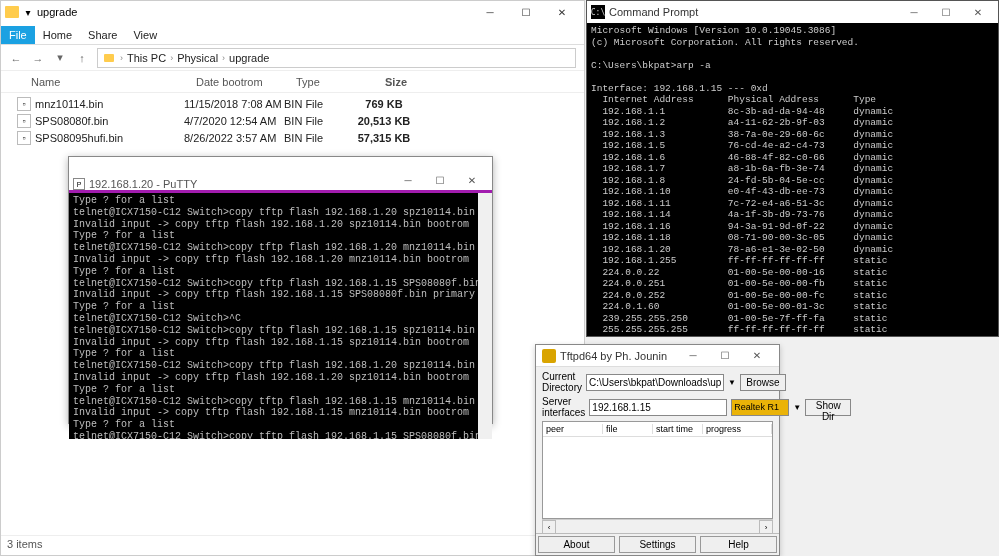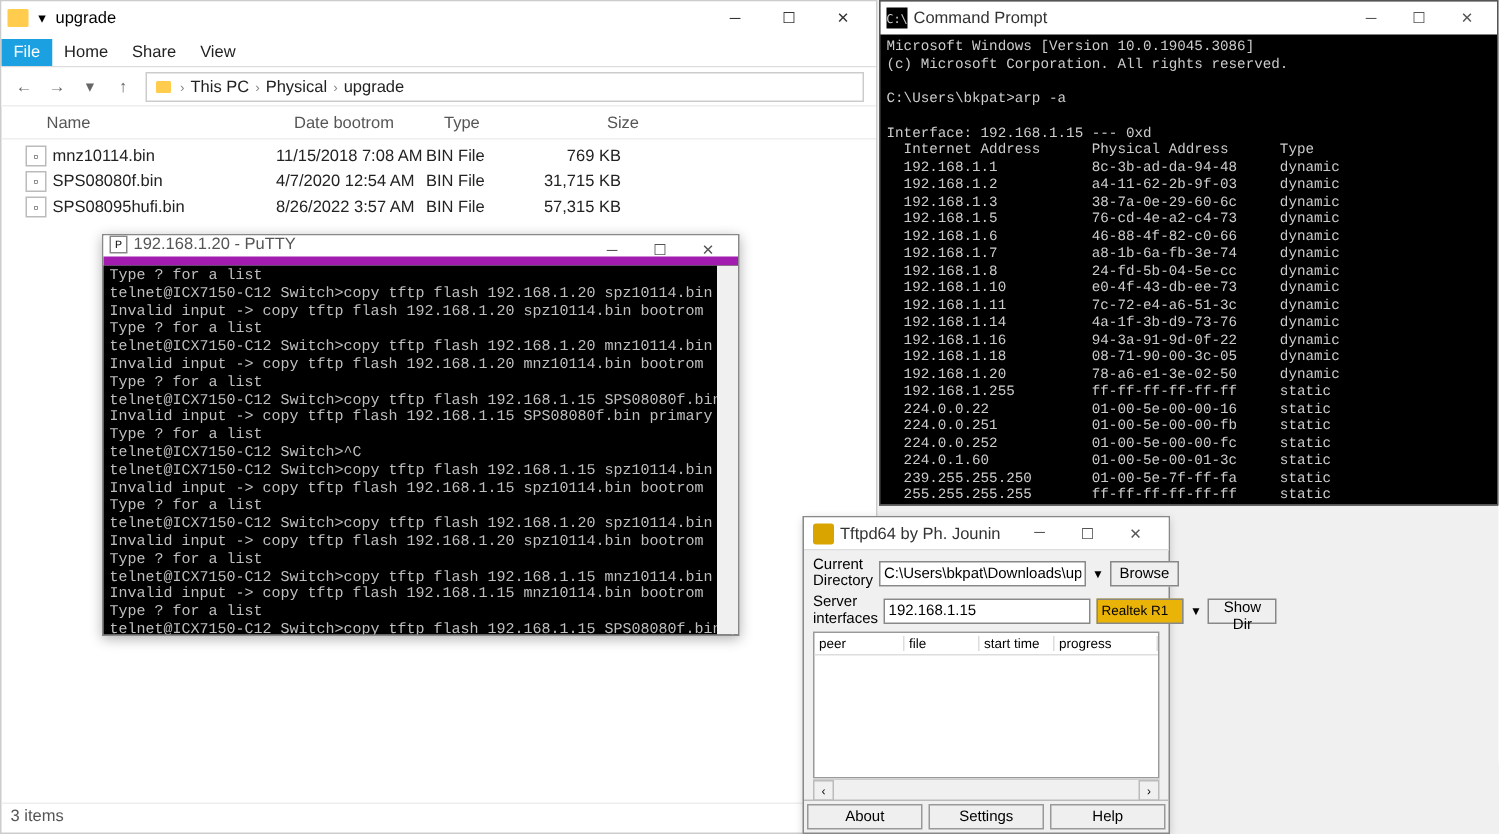--- a/index.html
+++ b/index.html
@@ -21,30 +21,30 @@
 .exp-nav { height: 26px; background: #fff; display: flex; align-items: center; padding: 0 4px; border-bottom:1px solid #eee; }
 .nav-btn { width: 22px; height: 22px; display: flex; align-items:center; justify-content:center; font-size:11px; color:#666; }
 .addr { display:flex; align-items:center; border:1px solid #ccc; height:20px; flex:1; margin:0 4px; padding:0 4px; font-size:11px; }
 .addr-seg { padding: 0 2px; color:#222; }
 .addr-sep { padding:0 2px; color:#888; font-size:9px; }
 
 .exp-header { display:flex; height:22px; align-items:center; font-size:11px; color:#555; padding:0 30px; border-bottom:1px solid #eee; }
 .col-name { width: 165px; }
 .col-date { width: 100px; }
 .col-type { width: 70px; }
-.col-size { width: 60px; text-align:right; }
+.col-size { width: 60px; text-align:center;font-weight:bold; }
 
 .exp-files { padding: 2px 16px; }
 .file-row { display:flex; height:17px; align-items:center; font-size:11px; color:#222; }
 .file-ic { width:14px; height:14px; margin-right:4px; font-size:9px; display:inline-flex; align-items:center; justify-content:center; background:#fff; border:1px solid #bbb; }
 .exp-status { position:absolute; bottom:0; left:0; right:0; height:20px; font-size:11px; color:#555; padding:2px 6px; border-top:1px solid #eee; }
 
 
 .putty { position:absolute; left:68px; top:156px; width:425px; height:268px; background:#fff; border:1px solid #888; box-shadow:0 2px 8px rgba(0,0,0,0.3); }
-.putty-titlebar { height:20px; background:#fff; display:flex; align-items:flex-start; padding:0 4px; border-bottom:6px solid #a21caf; }
+.putty-titlebar { height:36px; background:#fff; display:flex; align-items:flex-end; padding:0 4px; border-bottom:3px solid #a21caf; }
 .putty-icon { width:12px; height:12px; margin-right:4px; background:#fff; border:1px solid #888; font-size:7px; display:flex; align-items:center;justify-content:center;}
 .putty-title { font-size:11px; color:#555; }
 .putty-body { background:#000; height:calc(100% - 20px); padding:2px 4px; overflow:hidden; position:relative; }
 .putty-text { color:#bfbfbf; font-family:Liberation Mono, monospace; font-size:10px; line-height:11.8px; white-space:pre; }
 .putty-scroll { position:absolute; right:0; top:0; bottom:0; width:14px; background:#f0f0f0; }
 .win-ctl { margin-left:auto; display:flex; }
 .win-btn { width:32px; height:20px; display:flex; align-items:center; justify-content:center; font-size:10px; color:#555; }
 
 
 .cmd { position:absolute; left:586px; top:0; width:413px; height:337px; background:#000; border:1px solid #555; }
@@ -128,21 +128,21 @@
         <div class="col-name" style="width:149px">mnz10114.bin</div>
         <div class="col-date">11/15/2018 7:08 AM</div>
         <div class="col-type">BIN File</div>
         <div class="col-size">769 KB</div>
       </div>
       <div class="file-row">
         <span class="file-ic">▫</span>
         <div class="col-name" style="width:149px">SPS08080f.bin</div>
         <div class="col-date">4/7/2020 12:54 AM</div>
         <div class="col-type">BIN File</div>
-        <div class="col-size">31,715 KB</div>
+        <div class="col-size">20,513 KB</div>
       </div>
       <div class="file-row">
         <span class="file-ic">▫</span>
         <div class="col-name" style="width:149px">SPS08095hufi.bin</div>
         <div class="col-date">8/26/2022 3:57 AM</div>
         <div class="col-type">BIN File</div>
         <div class="col-size">57,315 KB</div>
       </div>
     </div>
   <div class="exp-status">3 items</div>

